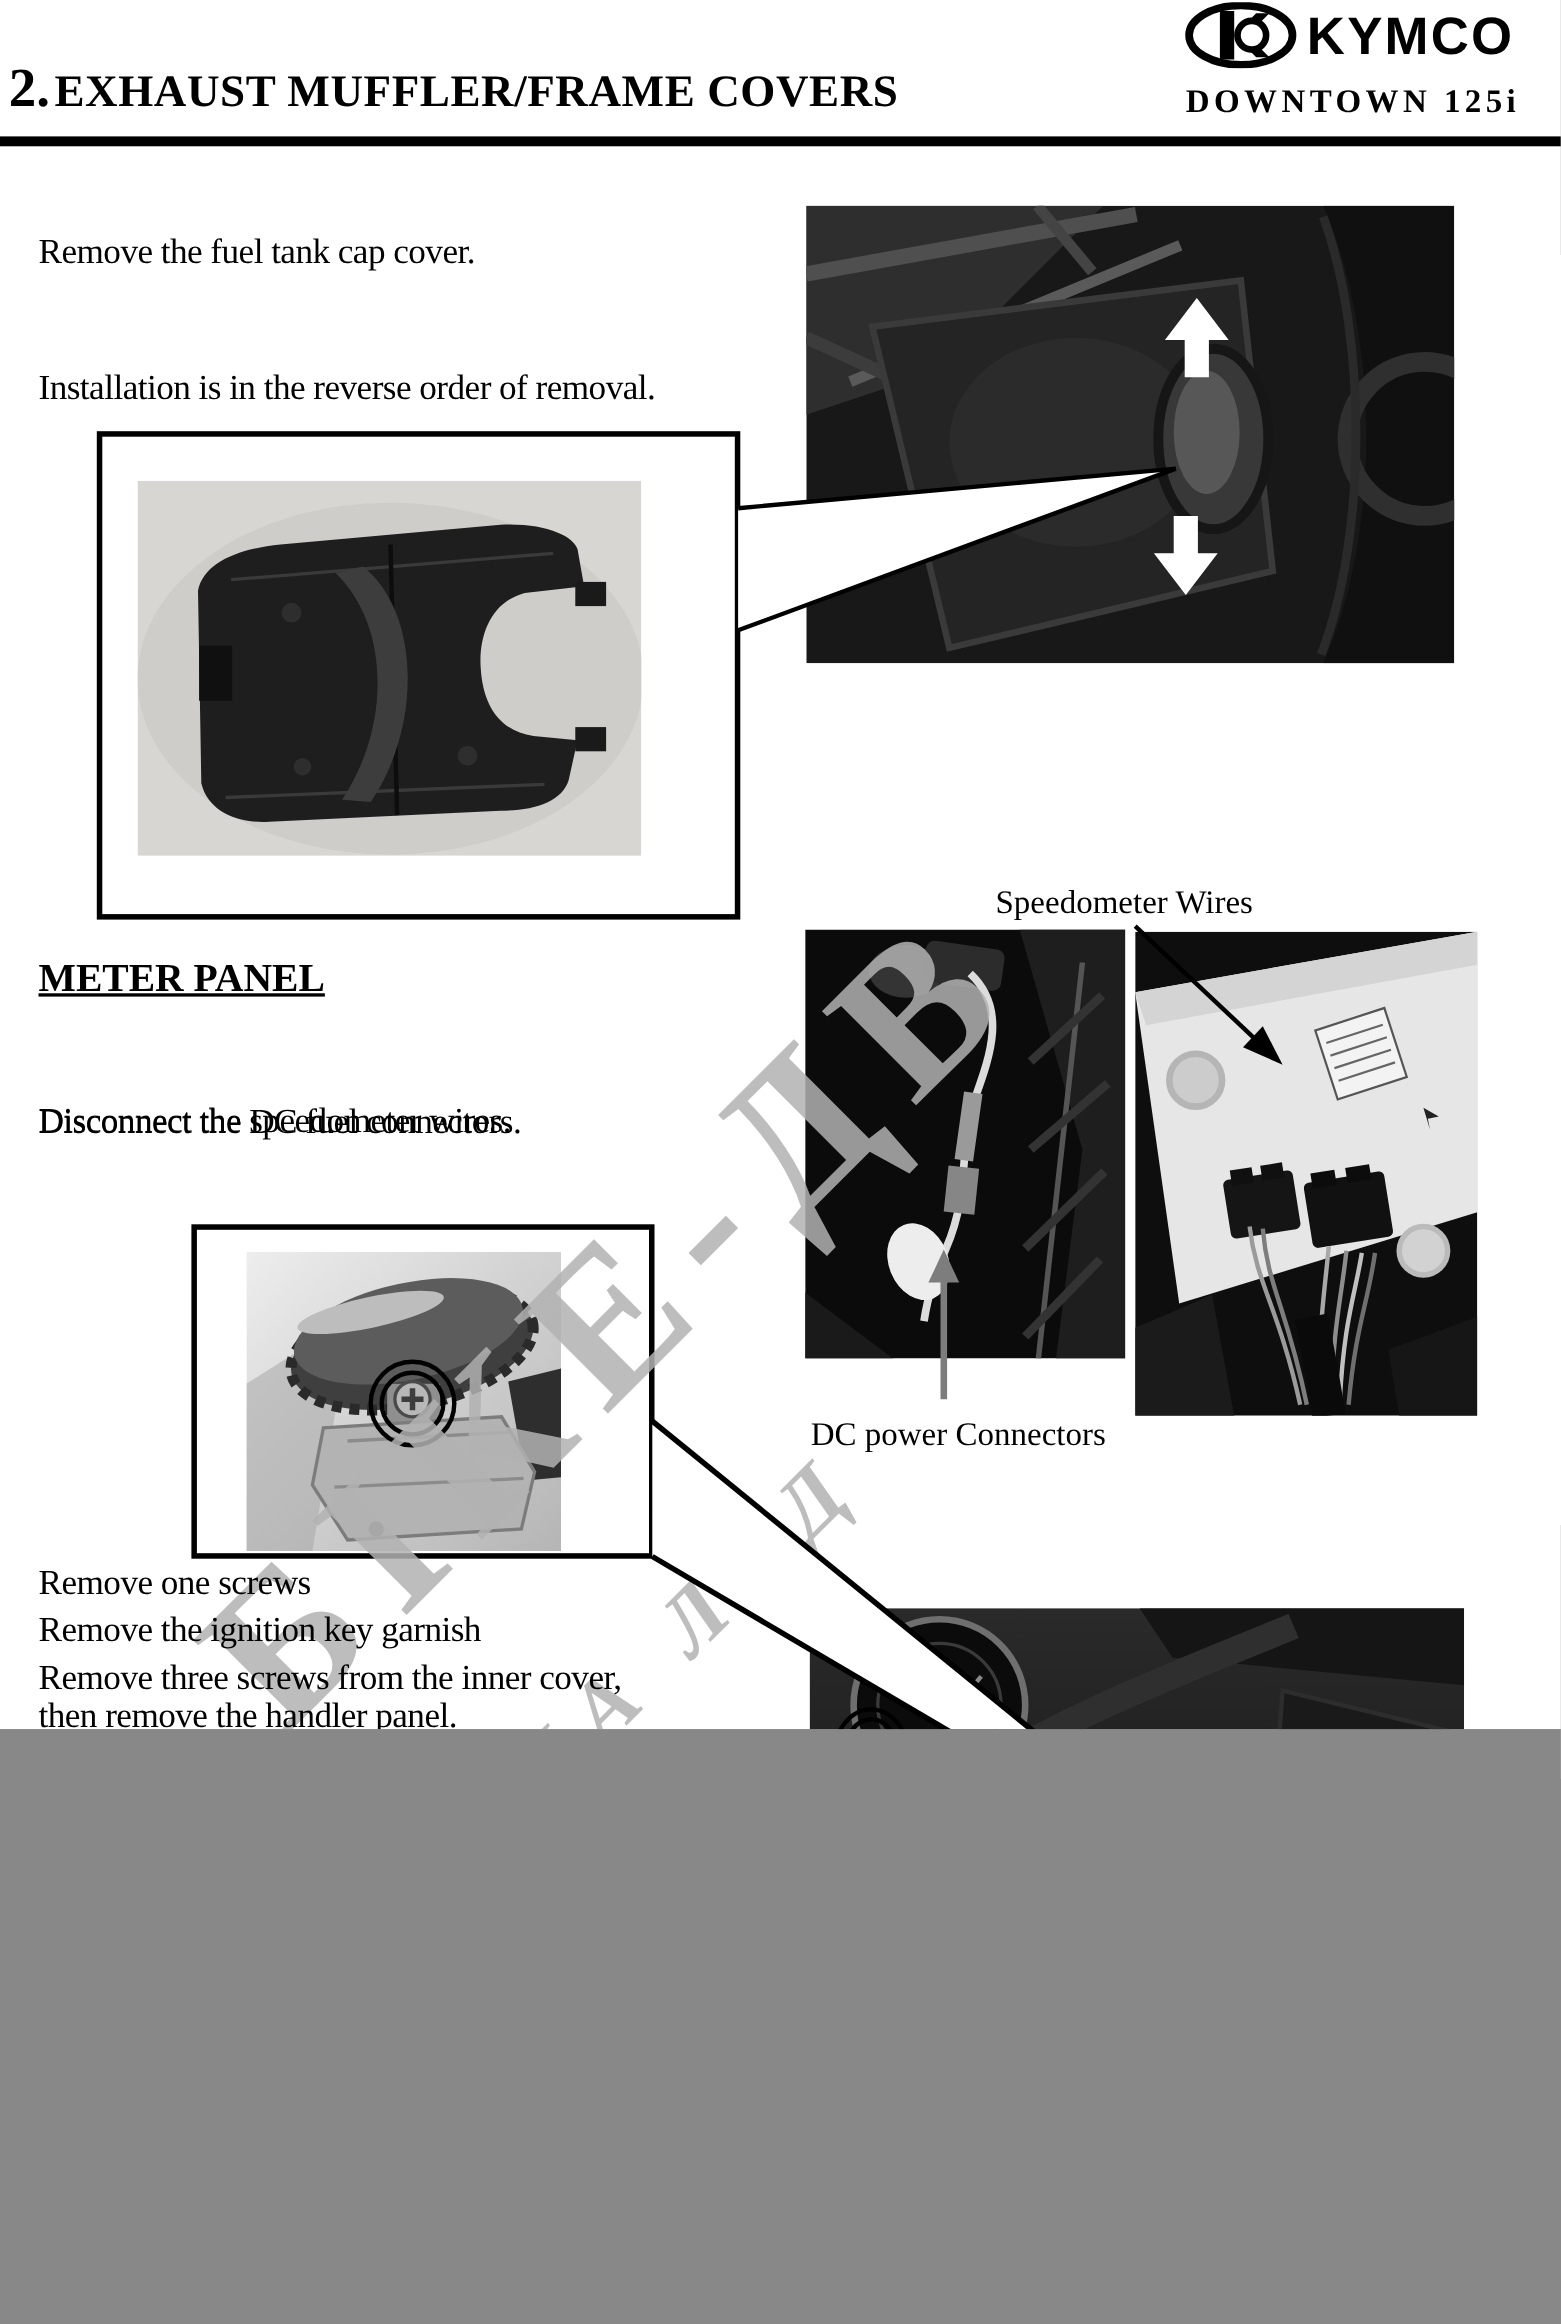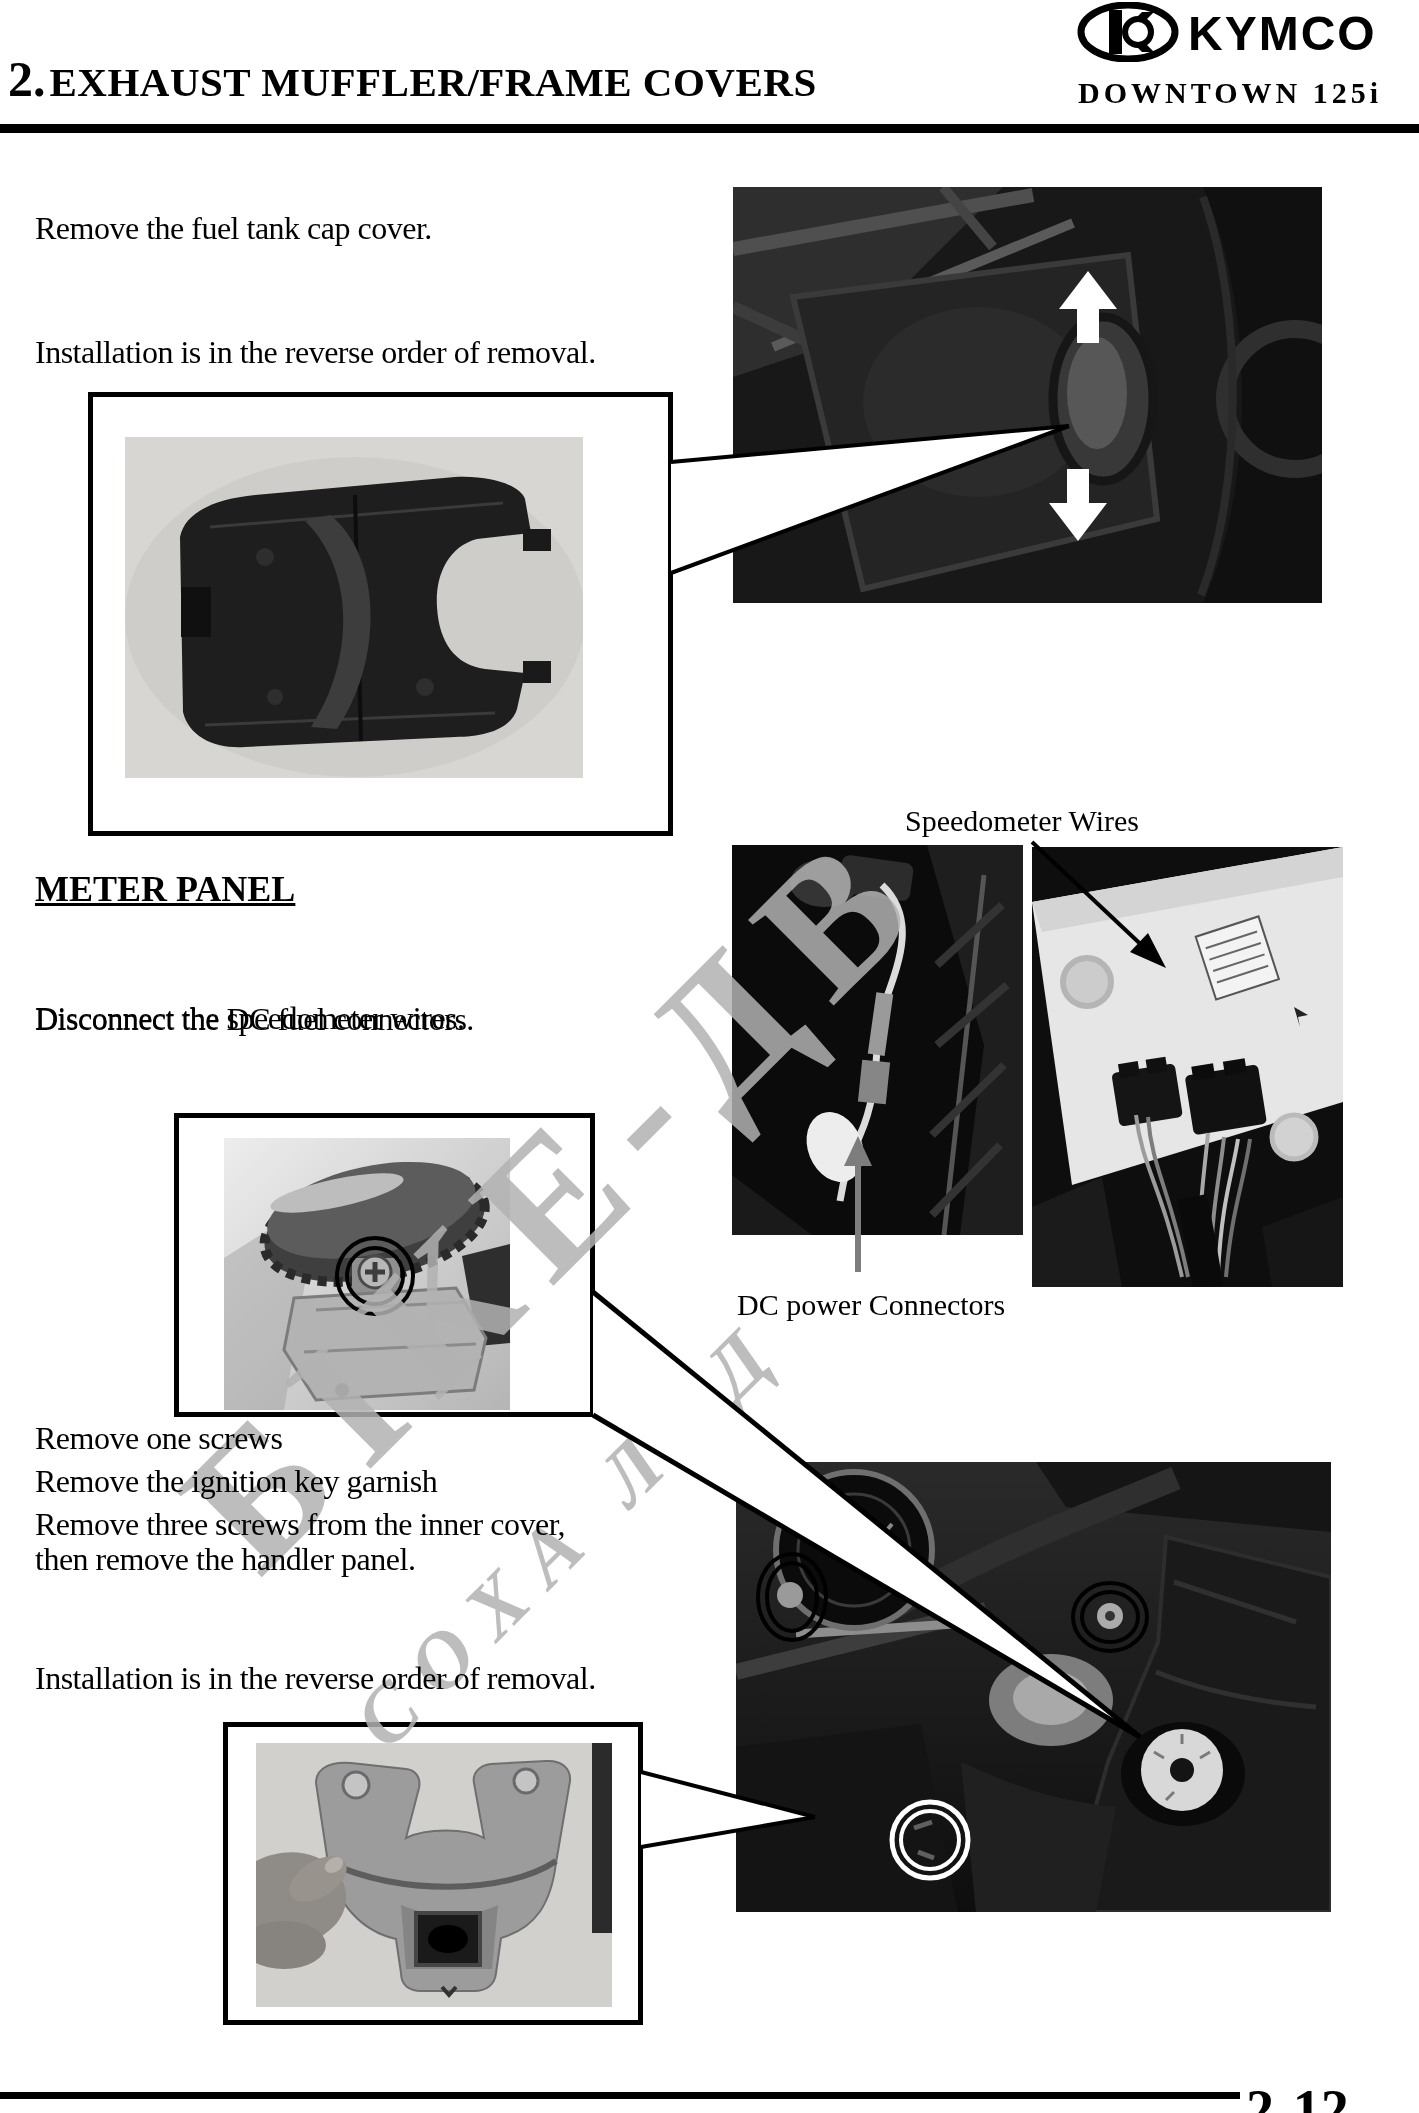--- a/index.html
+++ b/index.html
@@ -1,17 +1,17 @@
 <!DOCTYPE html>
 <html><head>
 <meta charset="utf-8">
 <style>
   html,body{margin:0;padding:0;background:#888;}
   #page{
-    position:relative;width:1419px;height:2113px;background:#ffffff;
+    position:relative;width:1419px;height:1572px;background:#ffffff;
     overflow:hidden;font-family:"Liberation Serif","DejaVu Serif",serif;color:#000;
     margin:0 auto;
   }
   .abs{position:absolute;}
   .t{position:absolute;white-space:nowrap;font-size:32px;letter-spacing:-0.5px;z-index:6;}
   .t-bold{font-weight:bold;}
   .rule{position:absolute;background:#000;z-index:2;}
   .photo-box{position:absolute;border:5px solid #000;background:#fff;box-sizing:border-box;z-index:2;}
   .photo{position:absolute;z-index:1;}
   .photo svg{display:block;}

